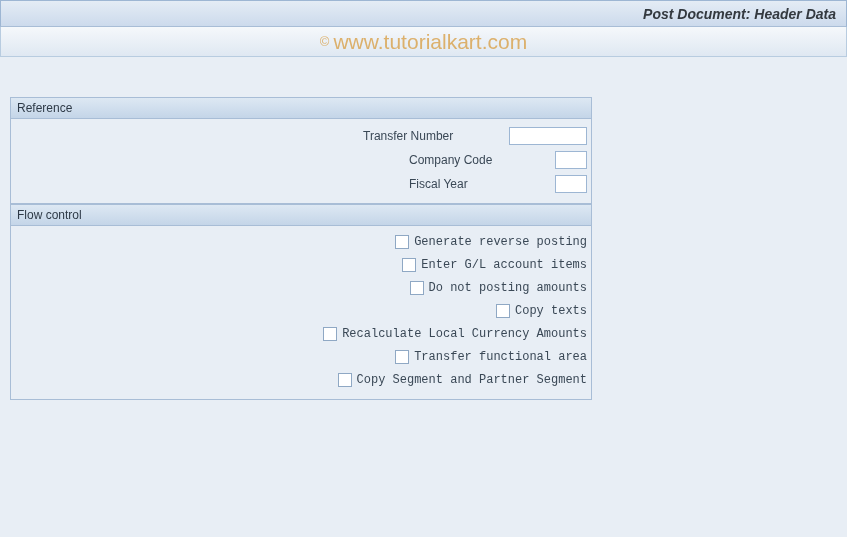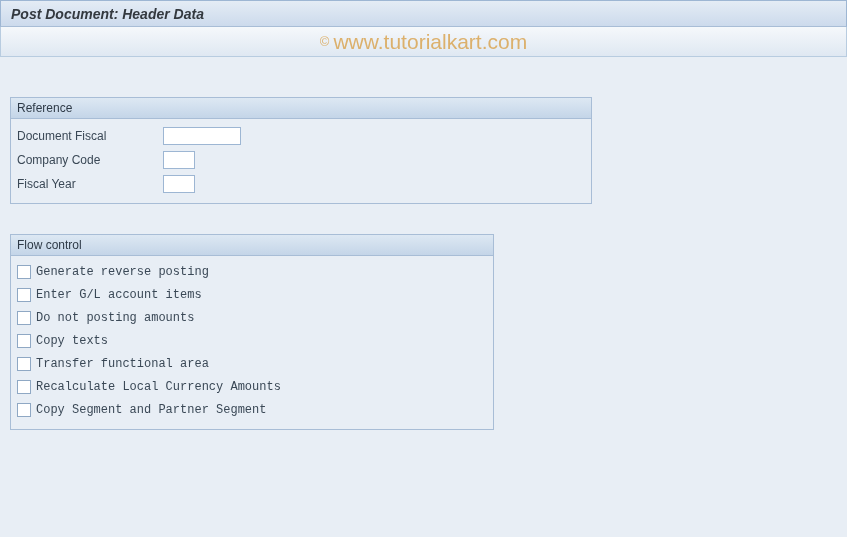--- a/index.html
+++ b/index.html
@@ -1,18 +1,19 @@
 <!DOCTYPE html>
 <html><head>
   <meta charset="utf-8">
   <style>
     * {
       box-sizing: border-box;
       margin: 0;
       padding: 0;
+      justify-content: flex-end;
     }
     body {
       font-family: Arial, Helvetica, sans-serif;
       font-size: 12px;
       background: #e8eef5;
       width: 847px;
       height: 537px;
       overflow: hidden;
     }
     .title-bar {
@@ -51,21 +52,20 @@
       opacity: 0.8;
       margin-left: 4px;
     }
     .content {
       padding: 40px 10px 10px 10px;
       background: #e8eef5;
     }
     .group-box {
       border: 1px solid #a8bdd6;
       background: #e8eef5;
-      margin-bottom: 30px;
       width: 582px;
     }
     .group-header {
       background: linear-gradient(to bottom, #dde8f3 0%, #c4d5e8 100%);
       border-bottom: 1px solid #a8bdd6;
       padding: 3px 6px;
       font-size: 12px;
       color: #2e3a47;
     }
     .group-body {
@@ -106,21 +106,21 @@
       border: 1px solid #8fa8c4;
       background: #fff;
       appearance: none;
     }
     .check-row label {
       color: #3a4856;
       font-size: 12px;
       font-family: Liberation Mono, monospace;
     }
     .flow-group {
-      width: 484px;
+      width: 582px;
     }
   </style>
 </head>
 <body>
 
 <div class="title-bar">
   <span>Post Document: Header Data</span>
 </div>
 
 <div class="toolbar-strip">
@@ -128,21 +128,21 @@
   <span class="watermark-text">www.tutorialkart.com</span>
 </div>
 
 <div class="content">
 
   <div class="group-box">
     <div class="group-header">Reference</div>
     <div class="group-body">
 
       <div class="form-row">
-        <div class="form-label">Document Fiscal</div>
+        <div class="form-label">Transfer Number</div>
         <input type="text" class="form-input input-docnum" value="" style="">
       </div>
 
       <div class="form-row">
         <div class="form-label">Company Code</div>
         <input type="text" class="form-input input-cocode" value="" style="">
       </div>
 
       <div class="form-row">
         <div class="form-label">Fiscal Year</div>
@@ -173,26 +173,26 @@
 
 
 
       <div class="check-row">
         <input type="checkbox" style="">
         <label>Copy texts</label>
       </div>
 
       <div class="check-row">
         <input type="checkbox" style="">
+        <label>Recalculate Local Currency Amounts</label>
+      </div>
+
+      <div class="check-row">
+        <input type="checkbox" style="">
         <label>Transfer functional area</label>
-      </div>
-
-      <div class="check-row">
-        <input type="checkbox" style="">
-        <label>Recalculate Local Currency Amounts</label>
       </div>
 
       <div class="check-row">
         <input type="checkbox" style="">
         <label>Copy Segment and Partner Segment</label>
       </div>
 
     </div>
   </div>
 

